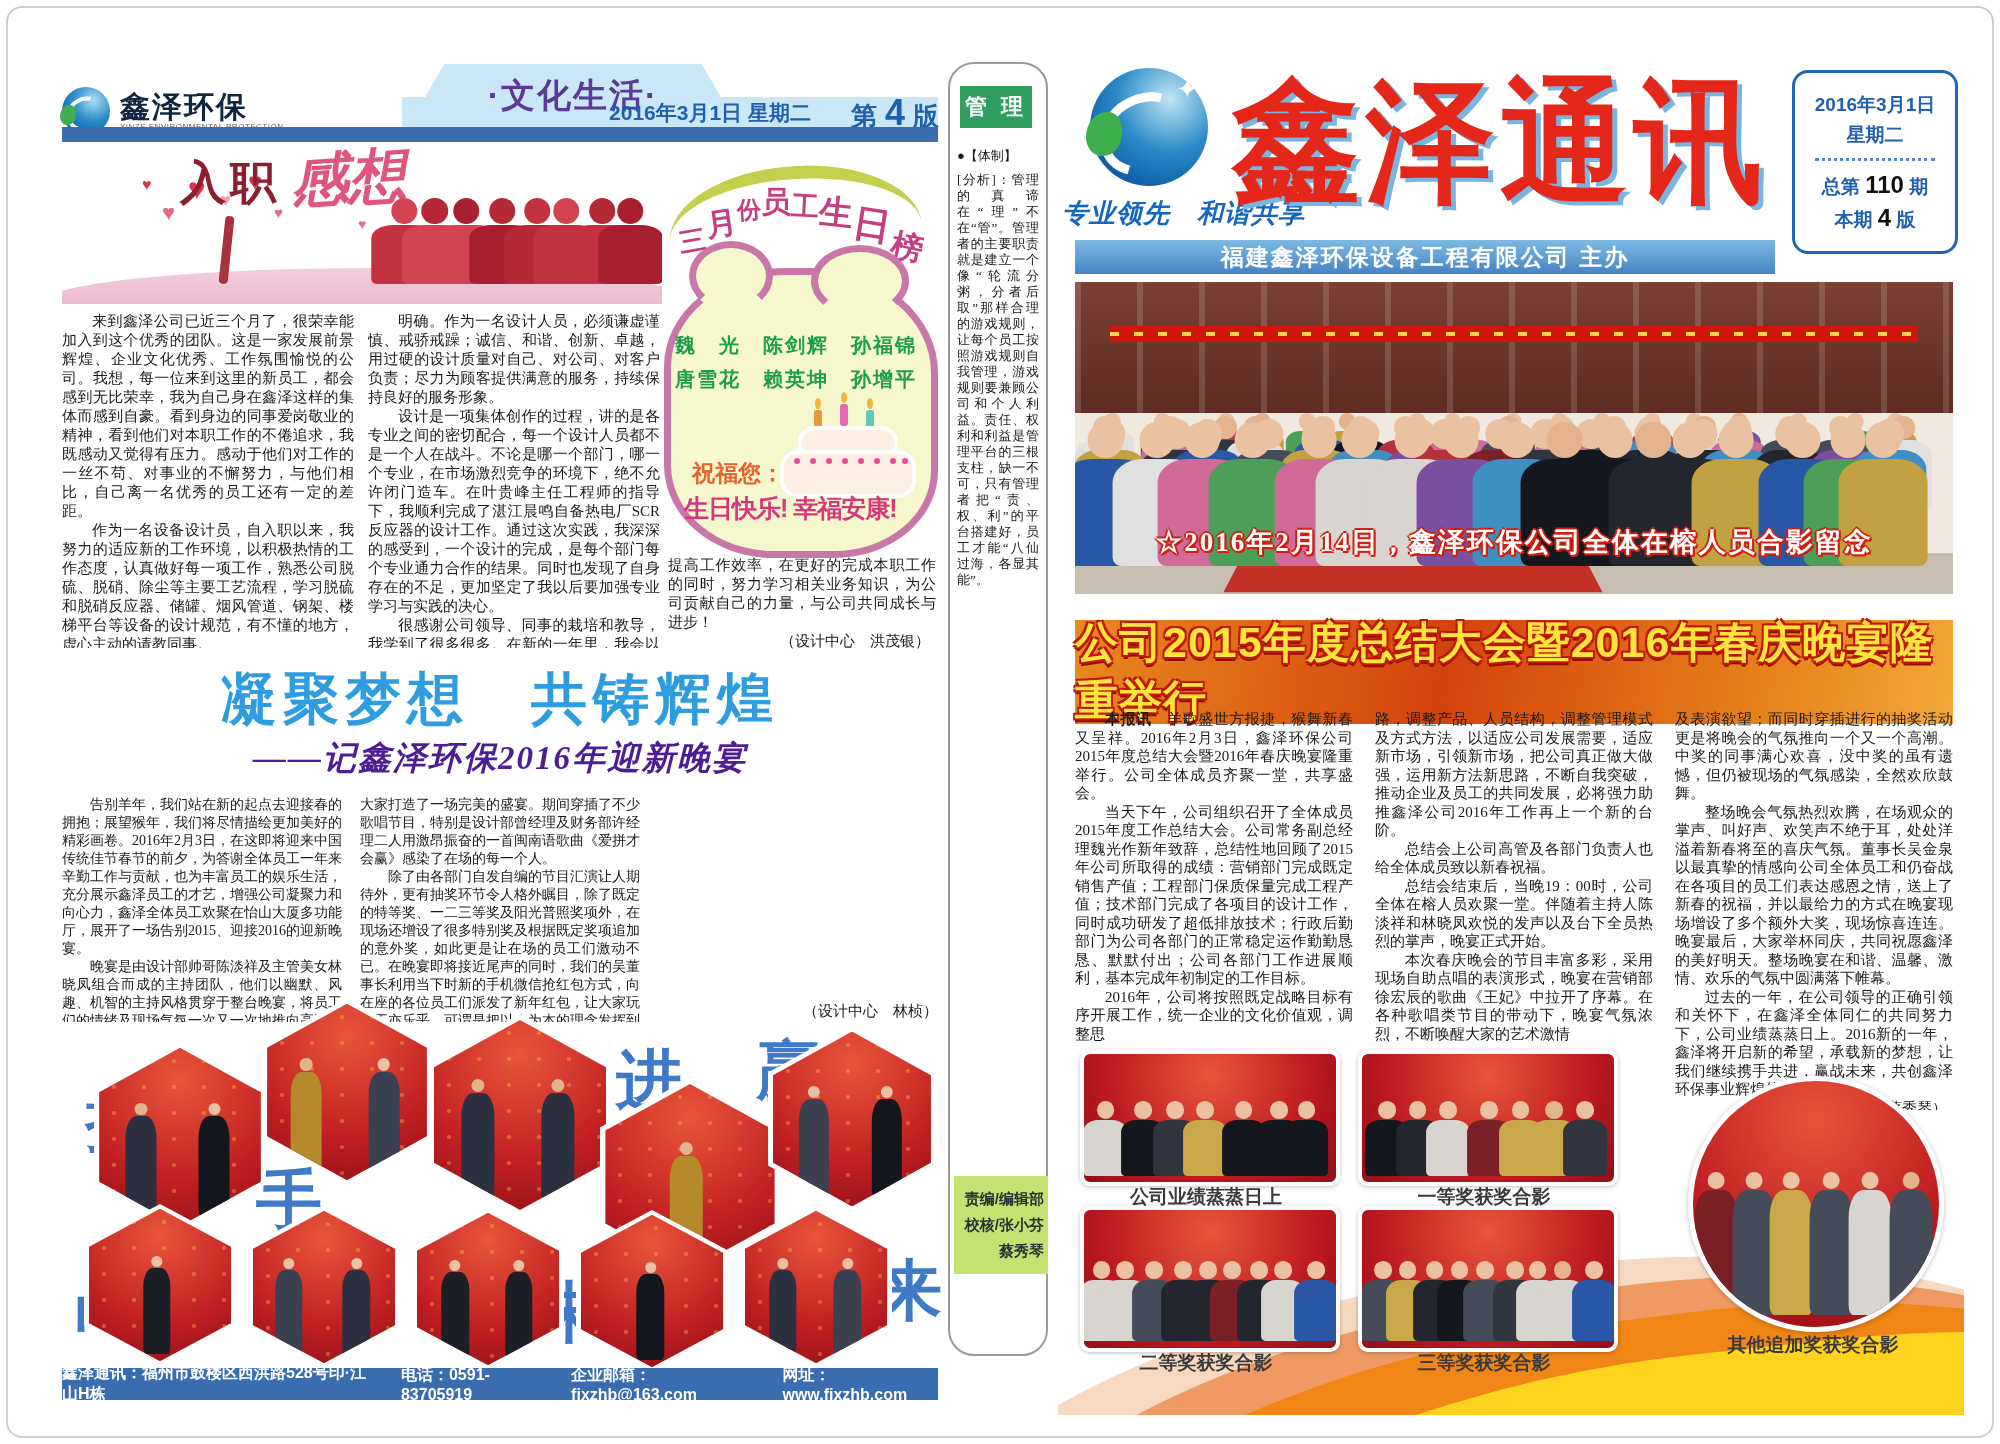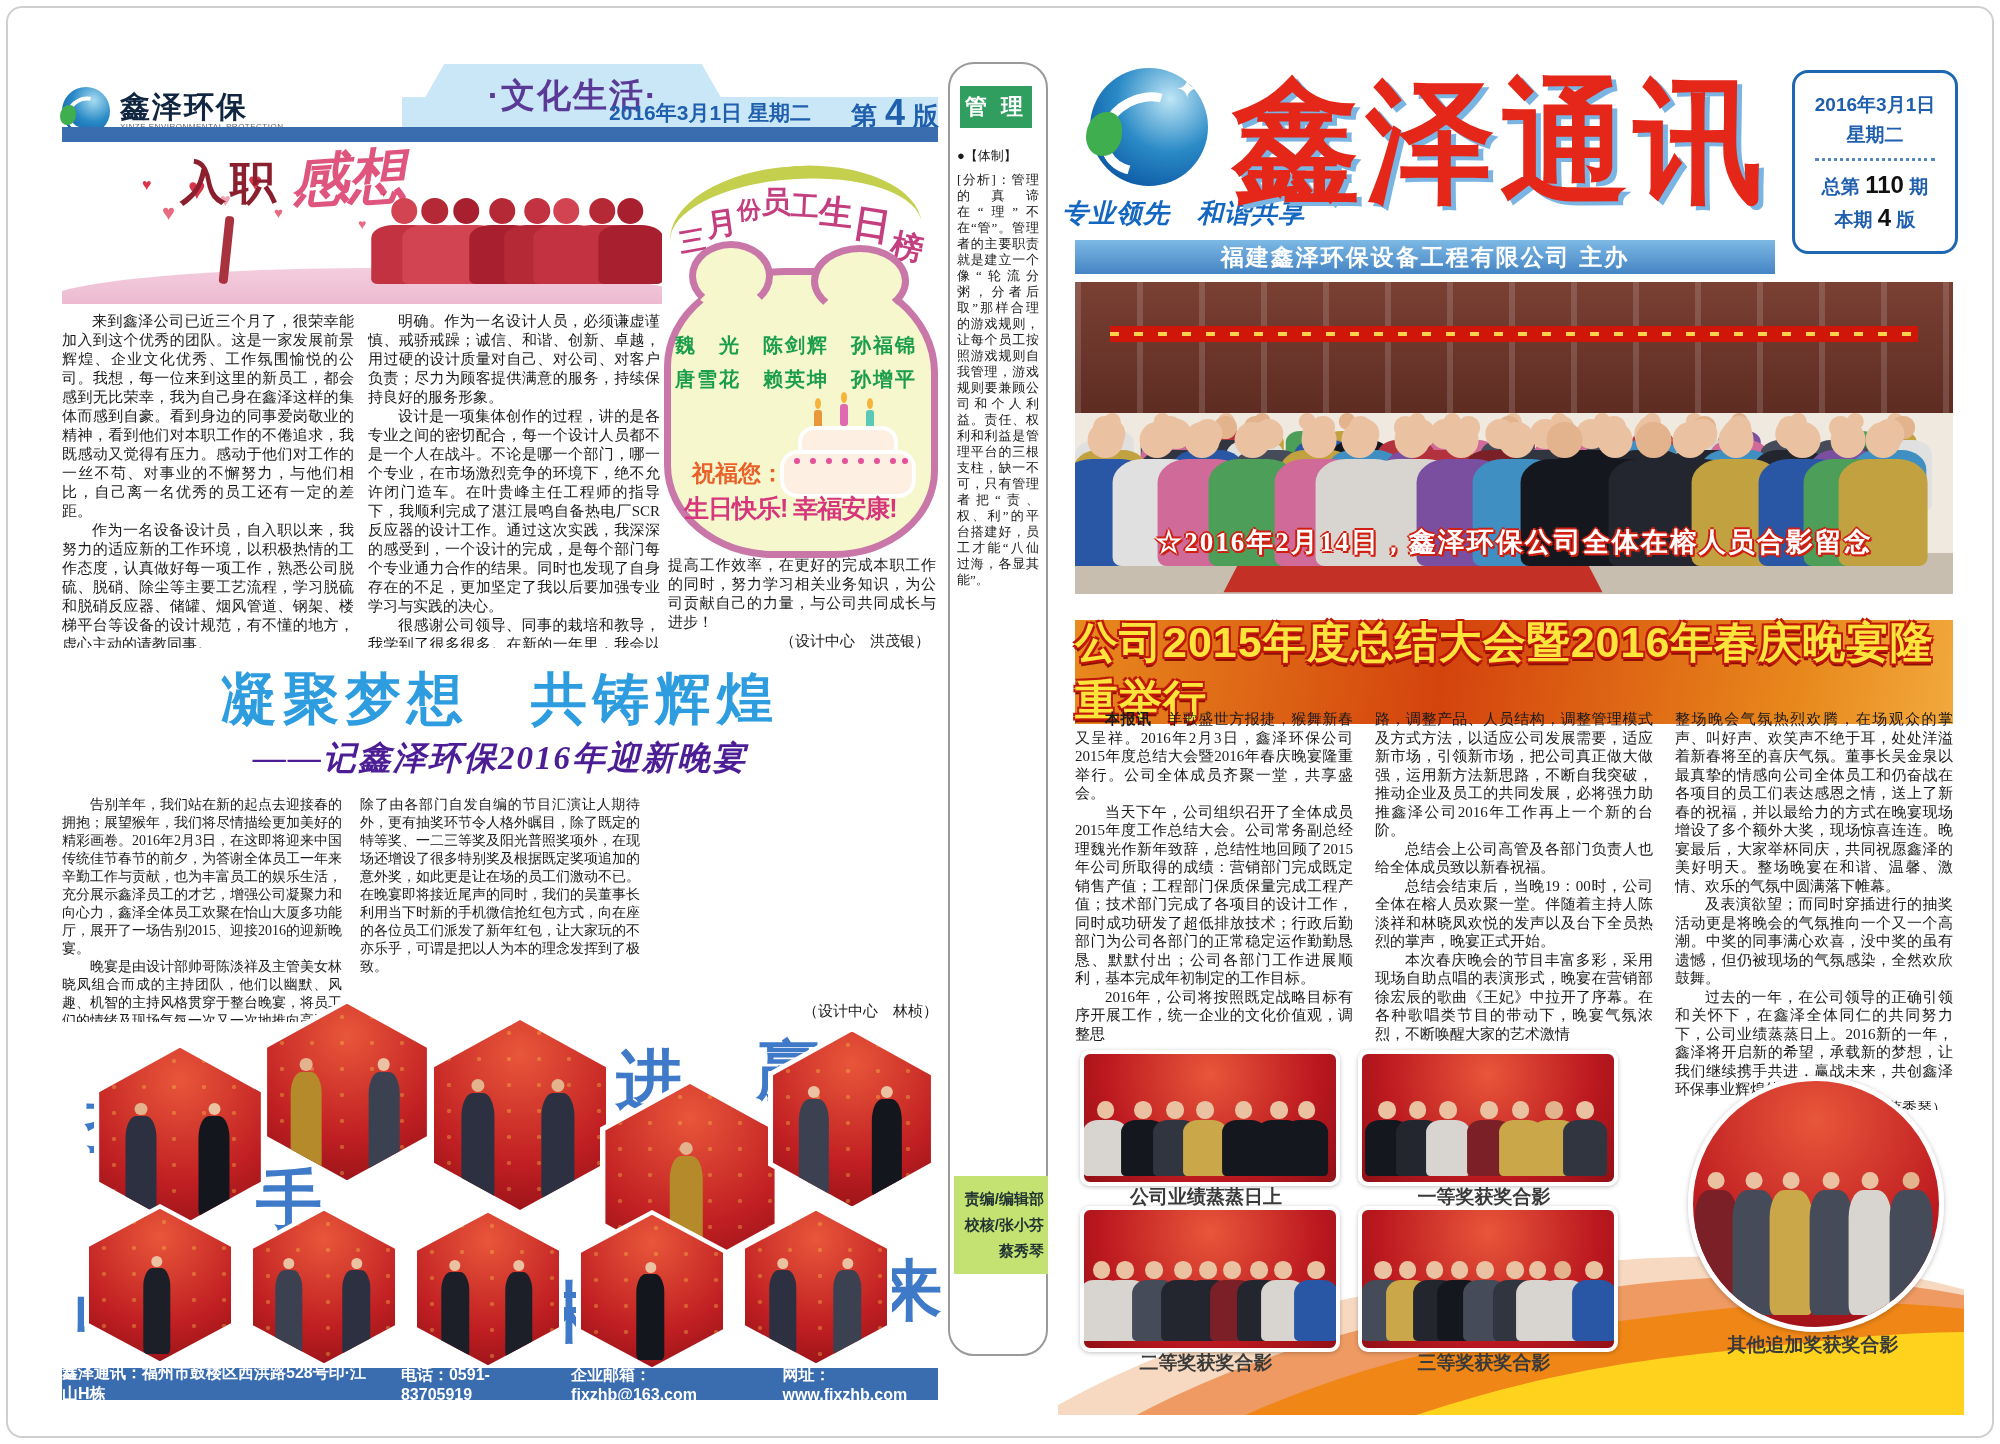--- a/index.html
+++ b/index.html
@@ -300,20 +300,21 @@
     <div class="bd-wish2">生日快乐! 幸福安康!</div>
   </div>
 
   <div class="abs a2-title">凝聚梦想　共铸辉煌</div>
   <div class="abs a2-sub">——记鑫泽环保2016年迎新晚宴</div>
   <div class="abs a2col a2c1">
       <p>告别羊年，我们站在新的起点去迎接春的拥抱；展望猴年，我们将尽情描绘更加美好的精彩画卷。2016年2月3日，在这即将迎来中国传统佳节春节的前夕，为答谢全体员工一年来辛勤工作与贡献，也为丰富员工的娱乐生活，充分展示鑫泽员工的才艺，增强公司凝聚力和向心力，鑫泽全体员工欢聚在怡山大厦多功能厅，展开了一场告别2015、迎接2016的迎新晚宴。</p>
       <p>晚宴是由设计部帅哥陈淡祥及主管美女林晓凤组合而成的主持团队，他们以幽默、风趣、机智的主持风格贯穿于整台晚宴，将员工们的情绪及现场气氛一次又一次地推向高潮，为</p>
     </div>
   <div class="abs a2col a2c2 cont">
+      <p>大家打造了一场完美的盛宴。期间穿插了不少歌唱节目，特别是设计部曾经理及财务部许经理二人用激昂振奋的一首闽南语歌曲《爱拼才会赢》感染了在场的每一个人。</p>
       <p>除了由各部门自发自编的节目汇演让人期待外，更有抽奖环节令人格外瞩目，除了既定的特等奖、一二三等奖及阳光普照奖项外，在现场还增设了很多特别奖及根据既定奖项追加的意外奖，如此更是让在场的员工们激动不已。在晚宴即将接近尾声的同时，我们的吴董事长利用当下时新的手机微信抢红包方式，向在座的各位员工们派发了新年红包，让大家玩的不亦乐乎，可谓是把以人为本的理念发挥到了极致。</p>
     </div>
   <div class="abs a2sig sig">（设计中心　林桢）</div>
 
   <div class="abs collage">
     <span class="bg-ch" style="left:30px;top:70px;">携</span>
     <span class="bg-ch" style="left:200px;top:150px;">手</span>
     <span class="bg-ch" style="left:330px;top:40px;">共</span>
     <span class="bg-ch" style="left:560px;top:30px;">进</span>
     <span class="bg-ch" style="left:700px;top:20px;">赢</span>
@@ -767,21 +768,21 @@
     <p class="rp-lead"><b>本报讯</b><span>　羊歌盛世方报捷，猴舞新春又呈祥。2016年2月3日，鑫泽环保公司2015年度总结大会暨2016年春庆晚宴隆重举行。公司全体成员齐聚一堂，共享盛会。</span></p>
     <span><p>当天下午，公司组织召开了全体成员2015年度工作总结大会。公司常务副总经理魏光作新年致辞，总结性地回顾了2015年公司所取得的成绩：营销部门完成既定销售产值；工程部门保质保量完成工程产值；技术部门完成了各项目的设计工作，同时成功研发了超低排放技术；行政后勤部门为公司各部门的正常稳定运作勤勤恳恳、默默付出；公司各部门工作进展顺利，基本完成年初制定的工作目标。</p><p>2016年，公司将按照既定战略目标有序开展工作，统一企业的文化价值观，调整思</p></span>
   </div>
   <div class="abs rpcol rp2 cont">
       <p>路，调整产品、人员结构，调整管理模式及方式方法，以适应公司发展需要，适应新市场，引领新市场，把公司真正做大做强，运用新方法新思路，不断自我突破，推动企业及员工的共同发展，必将强力助推鑫泽公司2016年工作再上一个新的台阶。</p>
       <p>总结会上公司高管及各部门负责人也给全体成员致以新春祝福。</p>
       <p>总结会结束后，当晚19：00时，公司全体在榕人员欢聚一堂。伴随着主持人陈淡祥和林晓凤欢悦的发声以及台下全员热烈的掌声，晚宴正式开始。</p>
       <p>本次春庆晚会的节目丰富多彩，采用现场自助点唱的表演形式，晚宴在营销部徐宏辰的歌曲《王妃》中拉开了序幕。在各种歌唱类节目的带动下，晚宴气氛浓烈，不断唤醒大家的艺术激情</p>
     </div>
   <div class="abs rpcol rp3 cont">
-    <span><p>整场晚会气氛热烈欢腾，在场观众的掌声、叫好声、欢笑声不绝于耳，处处洋溢着新春将至的喜庆气氛。董事长吴金泉以最真挚的情感向公司全体员工和仍奋战在各项目的员工们表达感恩之情，送上了新春的祝福，并以最给力的方式在晚宴现场增设了多个额外大奖，现场惊喜连连。晚宴最后，大家举杯同庆，共同祝愿鑫泽的美好明天。整场晚宴在和谐、温馨、激情、欢乐的气氛中圆满落下帷幕。</p><p>及表演欲望；而同时穿插进行的抽奖活动更是将晚会的气氛推向一个又一个高潮。中奖的同事满心欢喜，没中奖的虽有遗憾，但仍被现场的气氛感染，全然欢欣鼓舞。</p><p>过去的一年，在公司领导的正确引领和关怀下，在鑫泽全体同仁的共同努力下，公司业绩蒸蒸日上。2016新的一年，鑫泽将开启新的希望，承载新的梦想，让我们继续携手共进，赢战未来，共创鑫泽环保事业辉煌佳绩。</p></span>
+    <span><p>及表演欲望；而同时穿插进行的抽奖活动更是将晚会的气氛推向一个又一个高潮。中奖的同事满心欢喜，没中奖的虽有遗憾，但仍被现场的气氛感染，全然欢欣鼓舞。</p><p>整场晚会气氛热烈欢腾，在场观众的掌声、叫好声、欢笑声不绝于耳，处处洋溢着新春将至的喜庆气氛。董事长吴金泉以最真挚的情感向公司全体员工和仍奋战在各项目的员工们表达感恩之情，送上了新春的祝福，并以最给力的方式在晚宴现场增设了多个额外大奖，现场惊喜连连。晚宴最后，大家举杯同庆，共同祝愿鑫泽的美好明天。整场晚宴在和谐、温馨、激情、欢乐的气氛中圆满落下帷幕。</p><p>过去的一年，在公司领导的正确引领和关怀下，在鑫泽全体同仁的共同努力下，公司业绩蒸蒸日上。2016新的一年，鑫泽将开启新的希望，承载新的梦想，让我们继续携手共进，赢战未来，共创鑫泽环保事业辉煌佳绩。</p></span>
     <p class="sig">（综合管理部　蔡秀琴）</p>
   </div>
 
   <div class="abs waves">
     <div class="wave w-pale"></div>
     <div class="wave w-salmon"></div>
     <div class="wave w-orange"></div>
     <div class="wave w-yellow"></div>
   </div>
 

